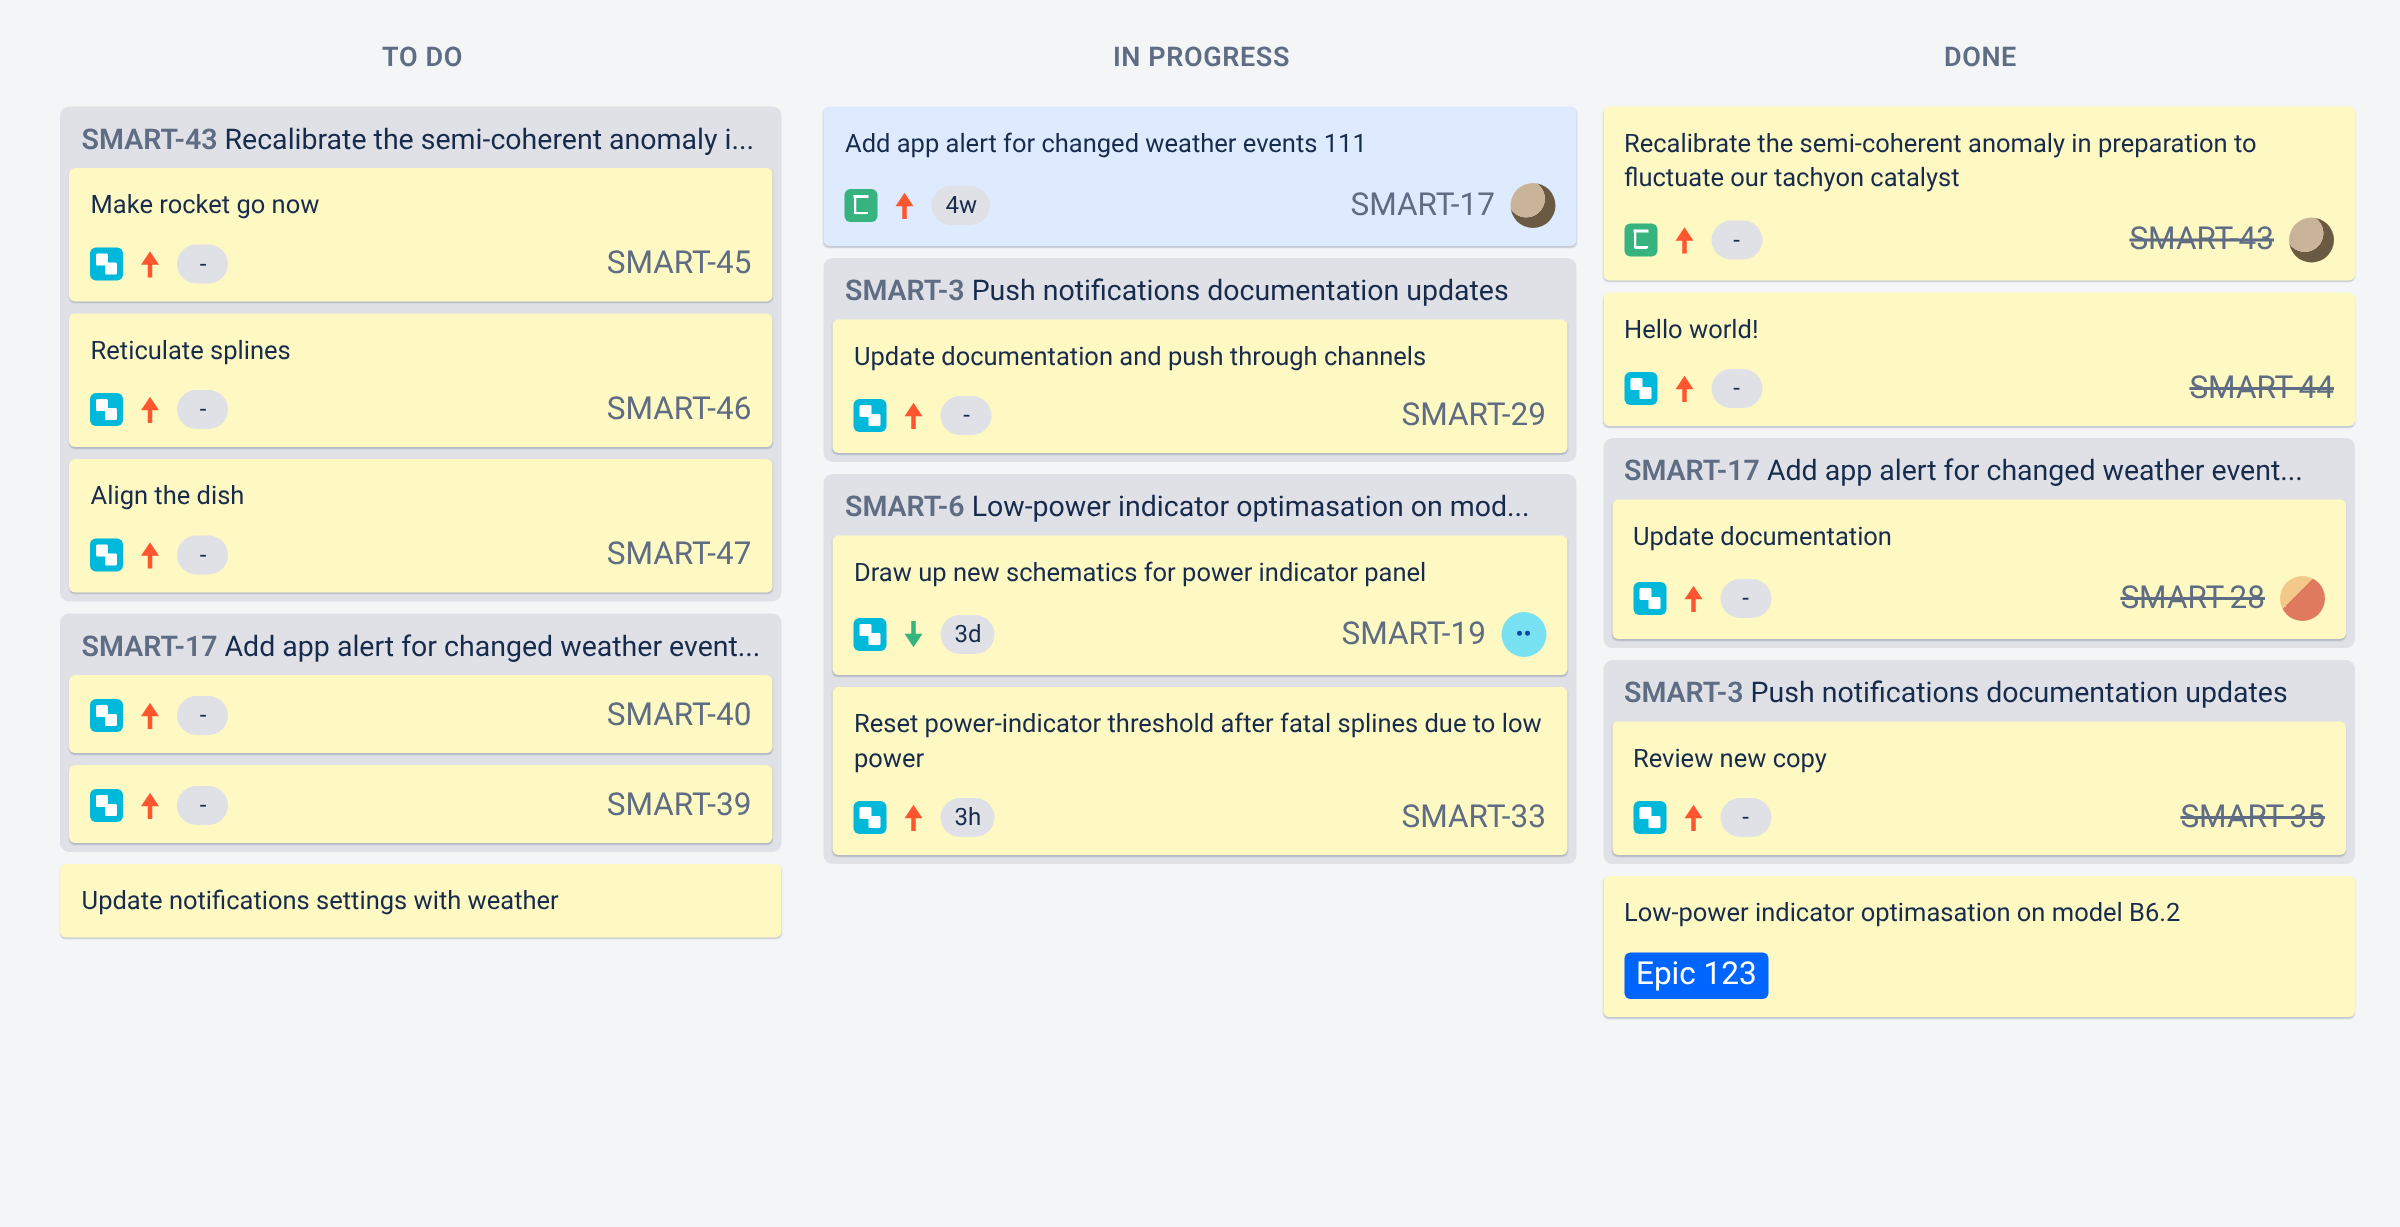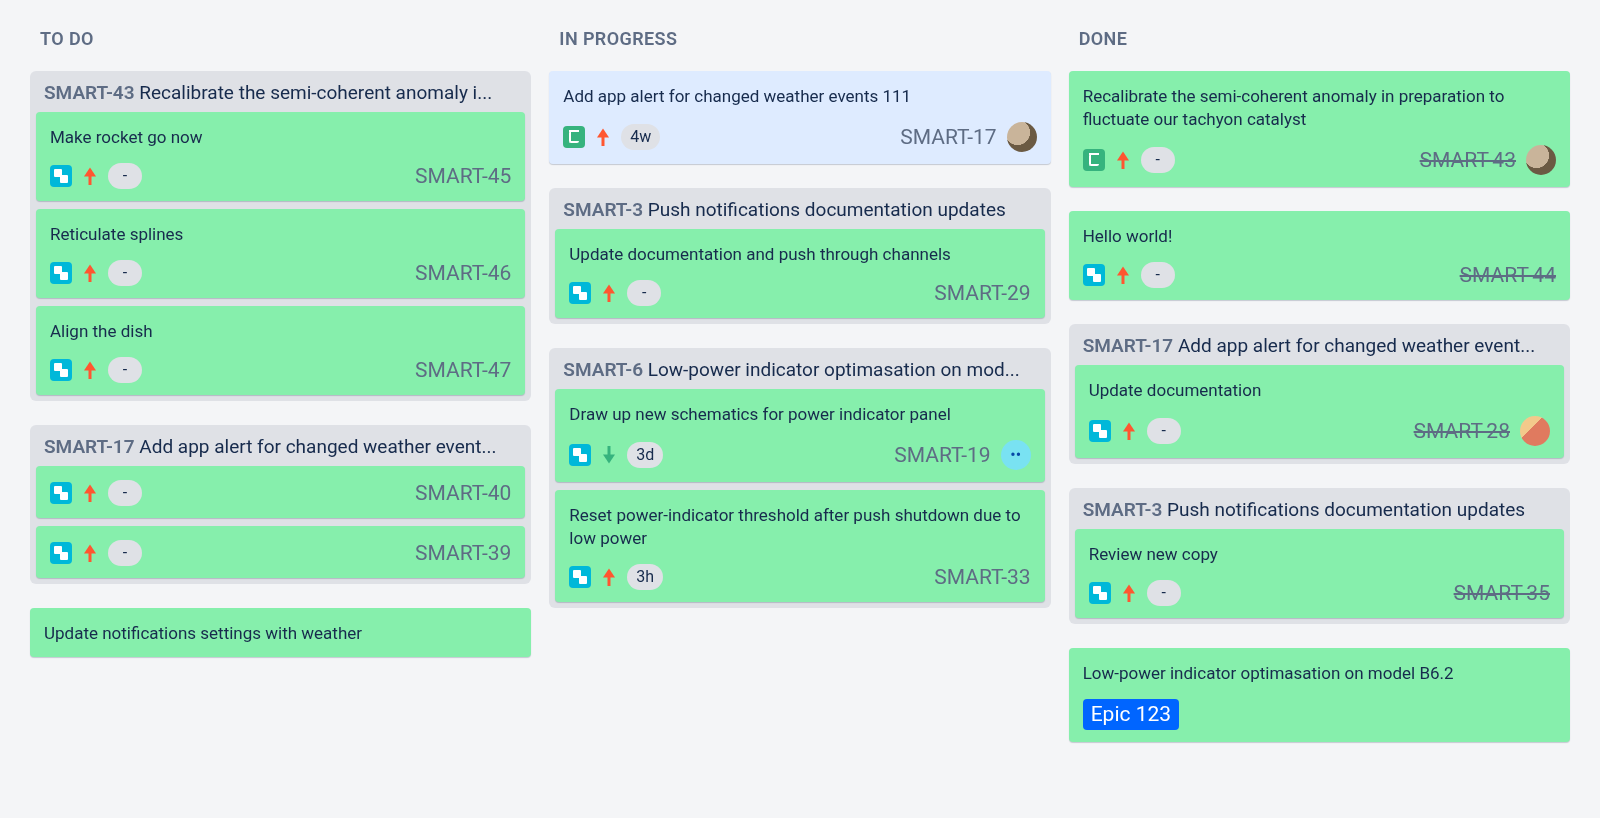--- a/index.html
+++ b/index.html
@@ -16,32 +16,33 @@
     display: flex;
     gap: 18px;
     height: 100%;
     align-items: flex-start;
   }
   .column {
     flex: 1 1 0;
     min-width: 0;
     display: flex;
     flex-direction: column;
+    align-items: center;
   }
   .col-header {
     padding: 28px 8px 22px 10px;
     font-size: 18px;
     font-weight: 600;
     color: #5E6C84;
     letter-spacing: .4px;
   }
   .col-body {
     display: flex;
     flex-direction: column;
-    gap: 24px;
+    gap: 8px;
   }
   .group {
     background: #DFE1E6;
     border-radius: 6px;
     padding: 0 6px 6px 6px;
   }
   .group-header {
     padding: 10px 8px 8px 8px;
     font-size: 19px;
     white-space: nowrap;
@@ -49,21 +50,21 @@
     text-overflow: ellipsis;
   }
   .group-header .gkey { color: #5E6C84; font-weight: 600; }
   .group-header .gtitle { color: #172B4D; }
   .group-cards {
     display: flex;
     flex-direction: column;
     gap: 8px;
   }
   .card {
-    background: #86efac;
+    background: #fef9c3;
     border-radius: 4px;
     box-shadow: 0 1px 1px rgba(9,30,66,.2);
     padding: 14px 14px 12px 14px;
     display: flex;
     flex-direction: column;
     gap: 14px;
     cursor: pointer;
   }
   .card.selected {
     background: #DEEBFF;
@@ -327,21 +328,21 @@
                 <span class="prio prio-down"></span>
                 <span class="badge">3d</span>
               </div>
               <div class="meta-right">
                 <span class="key">SMART-19</span>
                 <span class="avatar bot">••</span>
               </div>
             </div>
           </div>
           <div class="card">
-            <div class="card-title">Reset power-indicator threshold after push shutdown due to low power</div>
+            <div class="card-title">Reset power-indicator threshold after fatal splines due to low power</div>
             <div class="card-footer">
               <div class="meta-left">
                 <span class="ic ic-subtask"></span>
                 <span class="prio prio-up"></span>
                 <span class="badge">3h</span>
               </div>
               <div class="meta-right">
                   <span class="key">SMART-33</span>
                 </div>
             </div>

